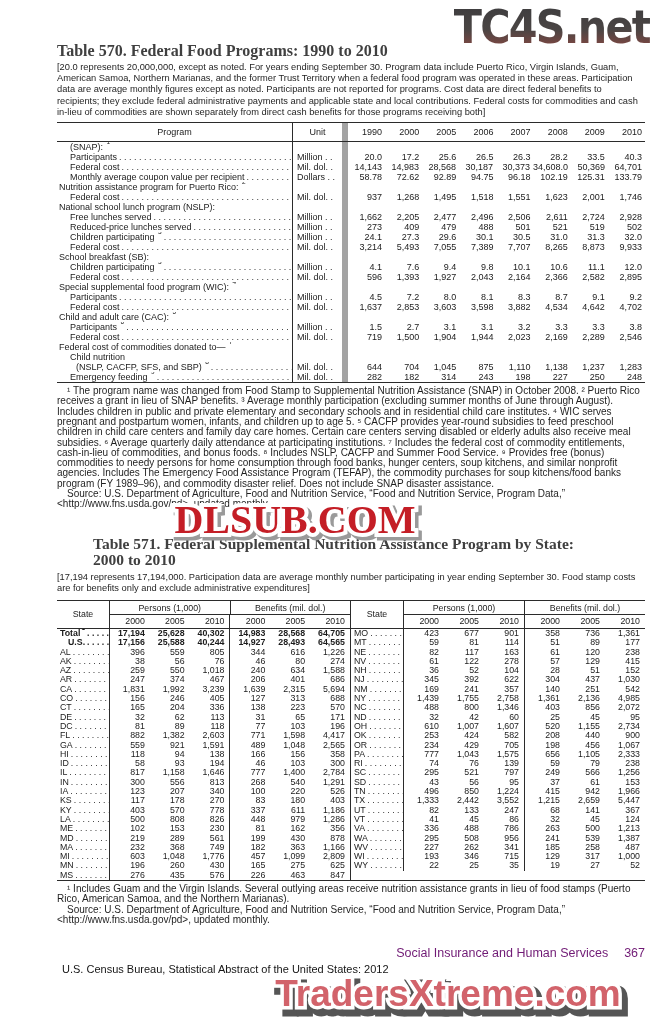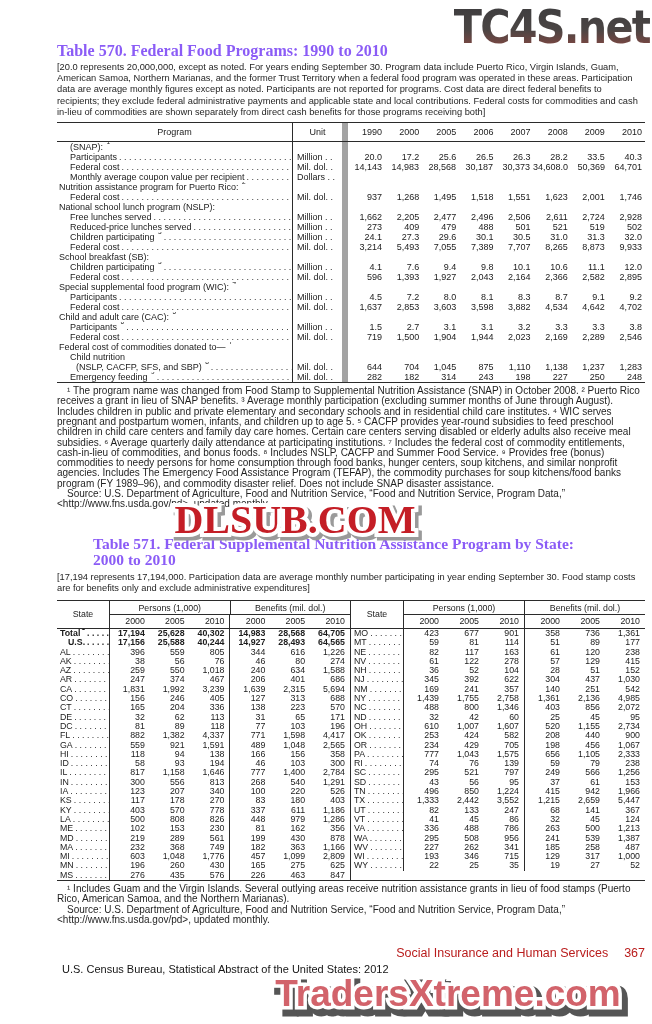--- a/index.html
+++ b/index.html
@@ -1,21 +1,21 @@
 <!DOCTYPE html>
 <html><head>
 <meta charset="utf-8">
 <style>
   html,body{margin:0;padding:0;}
   body{width:652px;height:1024px;background:#ffffff;font-family:"Liberation Sans",sans-serif;color:#1b1b1b;position:relative;overflow:hidden;}
   .page{position:absolute;inset:0;}
   .content{position:absolute;left:57px;top:42px;width:588px;}
 
   
-  .tbl-title{font-family:"Liberation Serif",serif;font-weight:700;font-size:16px;line-height:17px;margin:0;color:#8b5cf6;}
+  .tbl-title{font-family:"Liberation Serif",serif;font-weight:700;font-size:16px;line-height:17px;margin:0;color:#404040;}
   .tbl-title.t571{font-size:15.5px;line-height:16.5px;margin-top:26px;margin-left:36px;}
   .intro{font-size:9.3px;line-height:11.2px;margin:3px 0 4px 0;color:#1f1f1f;}
 
   
   .tbl570{border-top:1.5px solid #2b2b2b;border-bottom:1.5px solid #2b2b2b;font-size:9px;}
   .t570-head{display:flex;border-bottom:1px solid #2b2b2b;height:18px;align-items:center;}
   .c-prog{width:236px;box-sizing:border-box;border-right:1px solid #2b2b2b;display:flex;align-items:baseline;overflow:hidden;}
   .t570-head .c-prog{justify-content:center;height:100%;align-items:center;}
   .c-unit{width:55px;box-sizing:border-box;border-right:6px solid #a3a3a3;padding-left:4px;overflow:hidden;white-space:nowrap;}
   .t570-head .c-unit{text-align:center;padding-left:0;height:100%;line-height:18px;}
@@ -45,21 +45,21 @@
   .grp.gp{border-right:1px solid #2b2b2b;}
   .hd-years{display:flex;height:13px;line-height:13px;}
   .r571{display:flex;height:9.3px;line-height:9.3px;}
   .r571.bold{font-weight:700;}
   .st{width:53px;flex:none;box-sizing:border-box;border-right:1px solid #2b2b2b;padding-left:3px;display:flex;align-items:baseline;overflow:hidden;}
   .st.ind1{padding-left:11px;}
   .v{flex:1;text-align:right;padding-right:5px;box-sizing:border-box;white-space:nowrap;}
   .v.gb{border-right:1px solid #2b2b2b;}
 
   
-  .footer-right{position:absolute;top:946px;right:7px;font-size:12.5px;color:#b91c1c;}
+  .footer-right{position:absolute;top:946px;right:7px;font-size:12.5px;color:#701a75;}
   .footer-right .pg{margin-left:16px;}
   .footer-left{position:absolute;top:963px;left:50px;font-size:11px;color:#151515;margin-left:12px;}
 
   
   .wm-top{position:absolute;top:2px;right:2px;font-family:"DejaVu Sans",sans-serif;font-weight:800;font-size:47px;line-height:50px;letter-spacing:-2px;transform:scaleX(.88);transform-origin:right top;background:linear-gradient(180deg,#3c3c3e 0%,#4a4544 55%,#7c4742 88%,#8a544c 100%);-webkit-background-clip:text;background-clip:text;color:transparent;text-shadow:none;}
   .wm-mid{position:absolute;left:140px;top:492px;}
   .wm-bot{position:absolute;left:248px;top:966px;}
   svg text{font-family:"Liberation Serif",serif;}
   .wm-bot text{font-family:"Liberation Sans",sans-serif;}
 </style>
@@ -131,20 +131,30 @@
               <span class="c-val">50,369</span>
               <span class="c-val">64,701</span>
             </div>
           </div>
           <div class="r570">
             <div class="c-prog ind1">
               <span class="lbl">Monthly average coupon value per recipient</span>
               <span class="dots"></span>
             </div>
             <div class="c-unit">Dollars . .</div>
+            <div class="c-vals">
+              <span class="c-val">58.78</span>
+              <span class="c-val">72.62</span>
+              <span class="c-val">92.89</span>
+              <span class="c-val">94.75</span>
+              <span class="c-val">96.18</span>
+              <span class="c-val">102.19</span>
+              <span class="c-val">125.31</span>
+              <span class="c-val">133.79</span>
+            </div>
           </div>
           <div class="r570">
             <div class="c-prog ind0">
               <span class="lbl">Nutrition assistance program for Puerto Rico: <sup>2</sup></span>
             </div>
             <div class="c-unit"></div>
             <div class="c-vals"></div>
           </div>
           <div class="r570">
             <div class="c-prog ind1">
@@ -570,21 +580,21 @@
               <span class="v">103</span>
               <span class="v">196</span>
             </div>
             <div class="r571">
               <span class="st">
                 <span class="lbl">FL</span>
                 <span class="dots"></span>
               </span>
               <span class="v">882</span>
               <span class="v">1,382</span>
-              <span class="v gb">4,337</span>
+              <span class="v gb">2,603</span>
               <span class="v">771</span>
               <span class="v">1,598</span>
               <span class="v">4,417</span>
             </div>
             <div class="r571">
               <span class="st">
                 <span class="lbl">GA</span>
                 <span class="dots"></span>
               </span>
               <span class="v">559</span>

